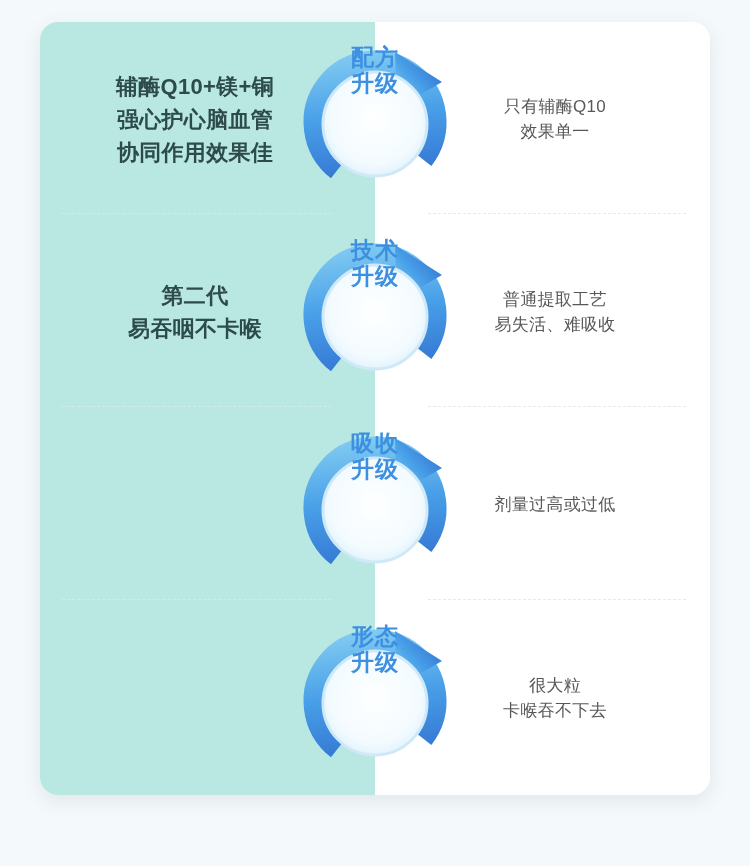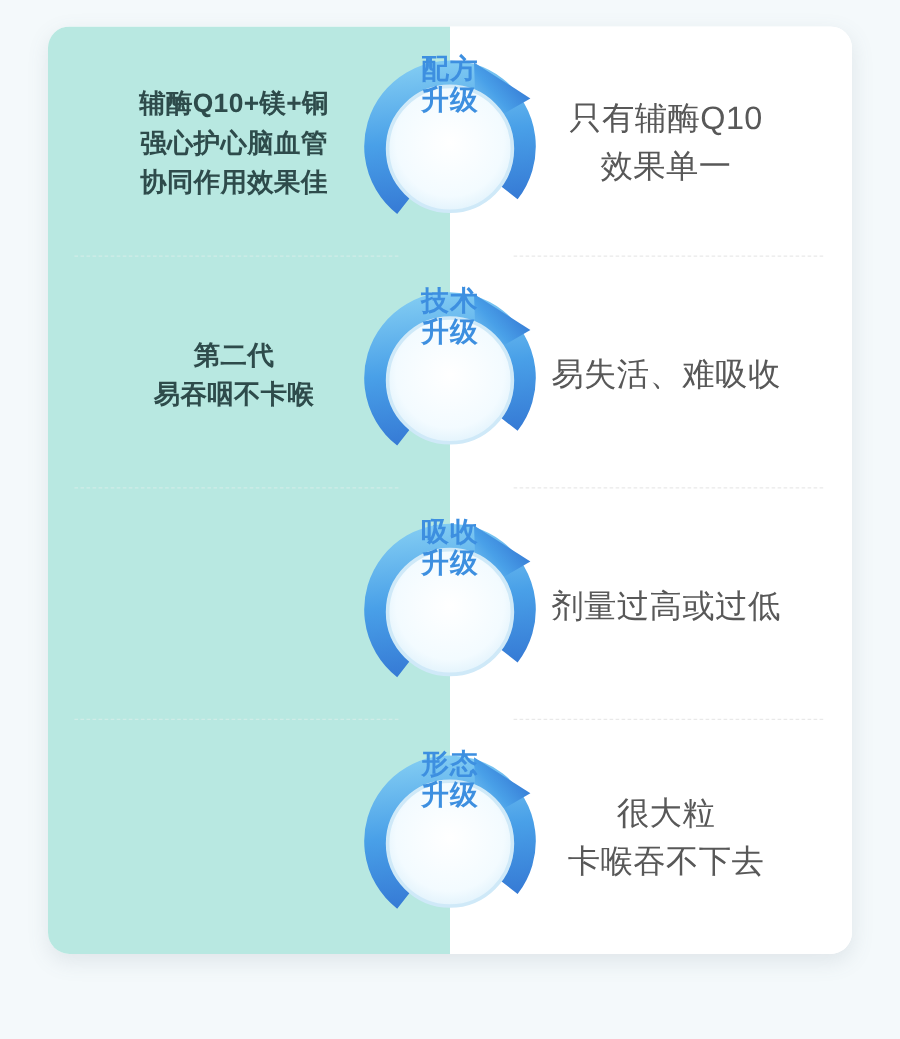--- a/index.html
+++ b/index.html
@@ -68,21 +68,21 @@
     width: 310px;
     color: #2e4b4b;
     font-size: 22px;
     font-weight: bold;
     letter-spacing: 0.3px;
   }
   .side-right {
     left: 360px;
     width: 310px;
     color: #585858;
-    font-size: 27px;
+    font-size: 17px;
     font-weight: normal;
     letter-spacing: 0.3px;
   }
   .side-text .ln { display: block; }
 
   
   .divider {
     position: absolute;
     height: 0;
     border-top: 1px dashed #cfece7;
@@ -195,20 +195,21 @@
           <polygon points="95,8 142,38 97,64" fill="url(#ag1)"></polygon>
           <circle cx="75" cy="80" r="52" fill="url(#ig1)" stroke="#cfe9f8" stroke-width="3"></circle>
         </svg>
       </span>
       <div class="badge-label">
         <span class="ln">技术</span>
         <span class="ln">升级</span>
       </div>
     </div>
     <div class="side-text side-right">
+      <span class="ln">普通提取工艺</span>
       <span class="ln">易失活、难吸收</span>
     </div>
   </div>
 
   <div class="row row-3">
     <div class="badge">
       <span>
         <svg viewBox="0 0 150 150" aria-hidden="true">
           <circle cx="75" cy="78" r="61" fill="none" stroke="url(#ag1)" stroke-width="21" stroke-linecap="butt" stroke-dasharray="287 96" transform="rotate(128 75 78)"></circle>
           <polygon points="95,8 142,38 97,64" fill="url(#ag1)"></polygon>

